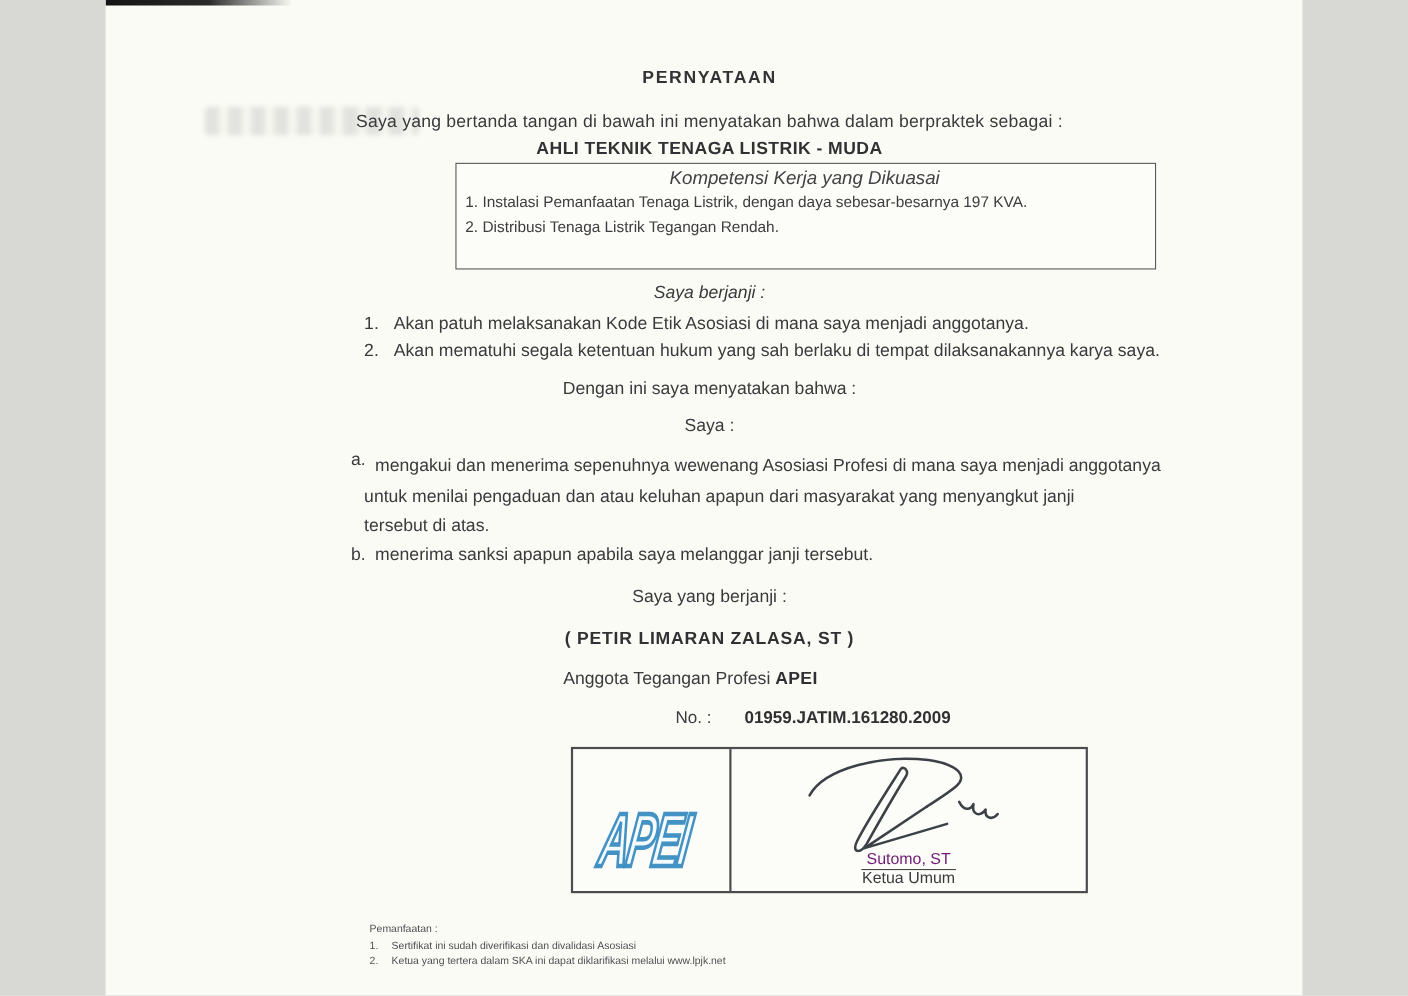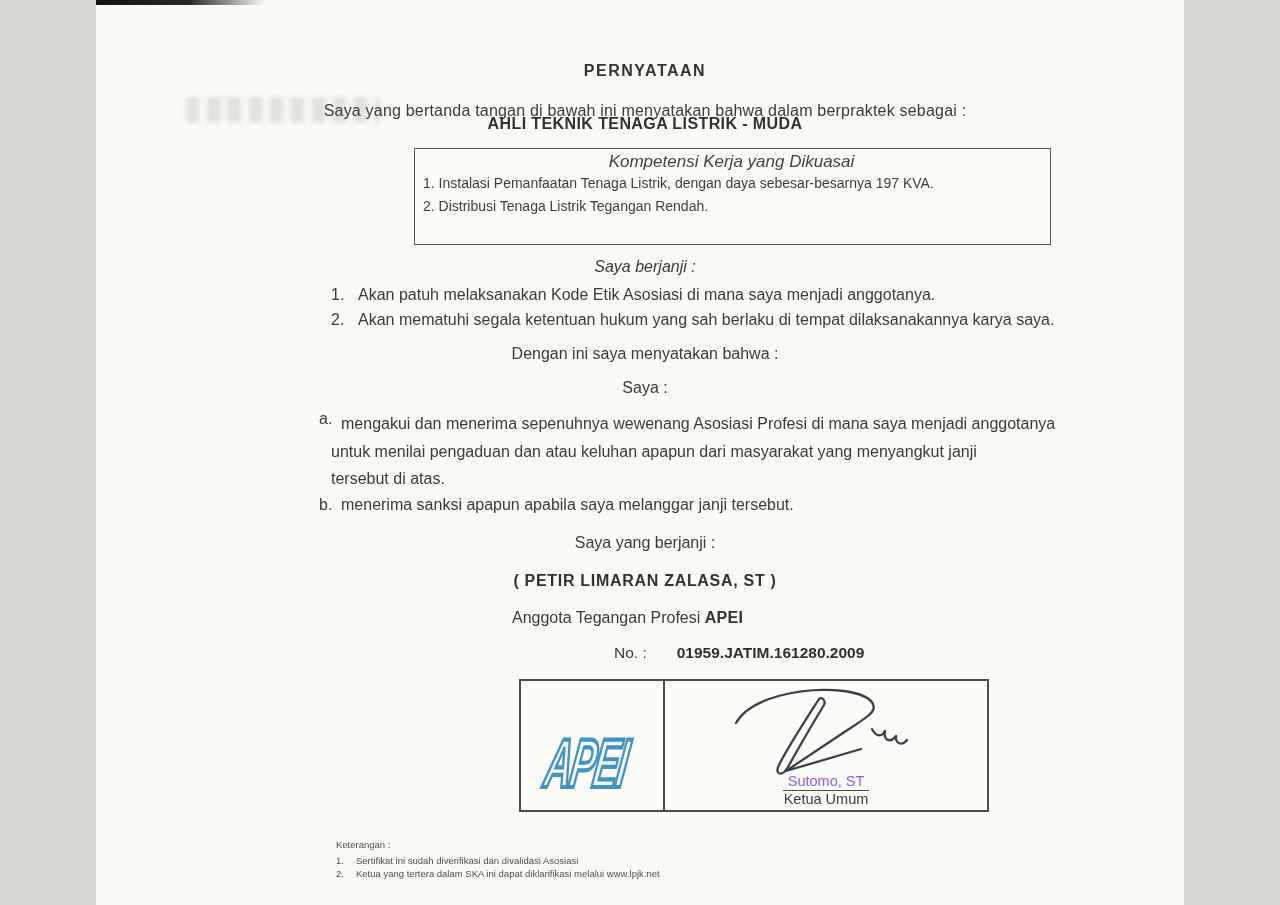--- a/index.html
+++ b/index.html
@@ -12,21 +12,21 @@
   .center{left:10px;right:0;text-align:center;}
   
   .scan-edge{left:0;top:0;width:170px;height:5px;
     background:linear-gradient(90deg,#141414 0%,#2a2a2a 55%,rgba(60,60,60,0) 100%);}
   .ghost{left:90px;top:97px;width:195px;height:26px;border-radius:4px;opacity:.55;
     background:repeating-linear-gradient(90deg,rgba(150,150,148,.45) 0 13px,rgba(170,170,168,.10) 13px 21px);
     filter:blur(2.2px);}
   
   .doc-title{top:62px;font-size:16px;font-weight:bold;letter-spacing:1.5px;color:#333335;}
   .intro{top:102px;font-size:16px;letter-spacing:.2px;}
-  .role{top:115px;font-size:16px;font-weight:bold;letter-spacing:.4px;color:#313133;text-align:center;}
+  .role{top:127px;font-size:16px;font-weight:bold;letter-spacing:.4px;color:#313133;text-align:center;}
   
   .comp-box{left:318px;top:148px;width:637px;height:97px;border:1px solid #58585a;
     box-sizing:border-box;padding:3px 10px 0 8px;background:rgba(255,255,255,.25);}
   .comp-title{text-align:center;font-style:italic;font-size:17px;color:#424244;}
   .comp-item{font-size:14px;line-height:21.5px;margin-top:1px;color:#3d3d3f;}
   .sec-head{font-size:16px;}
   .h-promise{top:258px;font-style:italic;}
   .h-declare{top:345px;}
   .h-saya{top:379px;}
   .h-signatory{top:534px;}
@@ -49,21 +49,21 @@
   .number-line{left:518px;top:644px;font-size:15.5px;}
   .number-line .no-val{font-weight:bold;margin-left:30px;color:#303032;}
   
   .sig-box{left:423px;top:679px;width:470px;height:133px;border:2px solid #4c4c4e;
     box-sizing:border-box;display:flex;background:rgba(255,255,255,.3);}
   .stamp-cell{flex:0 0 142px;border-right:2px solid #4c4c4e;display:flex;
     align-items:center;justify-content:center;}
   .sign-cell{flex:1;position:relative;}
   .sig-scribble{position:absolute;left:55px;top:2px;}
   .signer-name{position:absolute;left:0;right:0;top:92px;text-align:center;
-    font-size:14.5px;color:#8b5cf6;}
+    font-size:14.5px;color:#701a75;}
   .signer-name span{border-bottom:1.5px solid #47474a;padding:0 5px 1px;}
   .signer-title{position:absolute;left:0;right:0;top:110px;text-align:center;
     font-size:14.5px;color:#3b3b3d;}
   
   .footer{left:240px;top:839px;font-size:9.5px;color:#4e4e50;}
   .f-head{margin-bottom:4px;}
   .f-note{display:flex;line-height:13px;}
   .f-note .fnum{width:20px;flex:0 0 20px;}
 </style>
 </head>
@@ -139,21 +139,21 @@
         </g>
       </svg>
       <div class="signer-name">
         <span>Sutomo, ST</span>
       </div>
       <div class="signer-title">Ketua Umum</div>
     </div>
   </div>
 
   <div class="abs footer">
-    <div class="f-head">Keterangan :</div>
+    <div class="f-head">Pemanfaatan :</div>
     <div class="f-note">
       <span class="fnum">1.</span>
       <span>Sertifikat ini sudah diverifikasi dan divalidasi Asosiasi</span>
     </div>
     <div class="f-note">
       <span class="fnum">2.</span>
       <span>Ketua yang tertera dalam SKA ini dapat diklarifikasi melalui www.lpjk.net</span>
     </div>
   </div>
 

